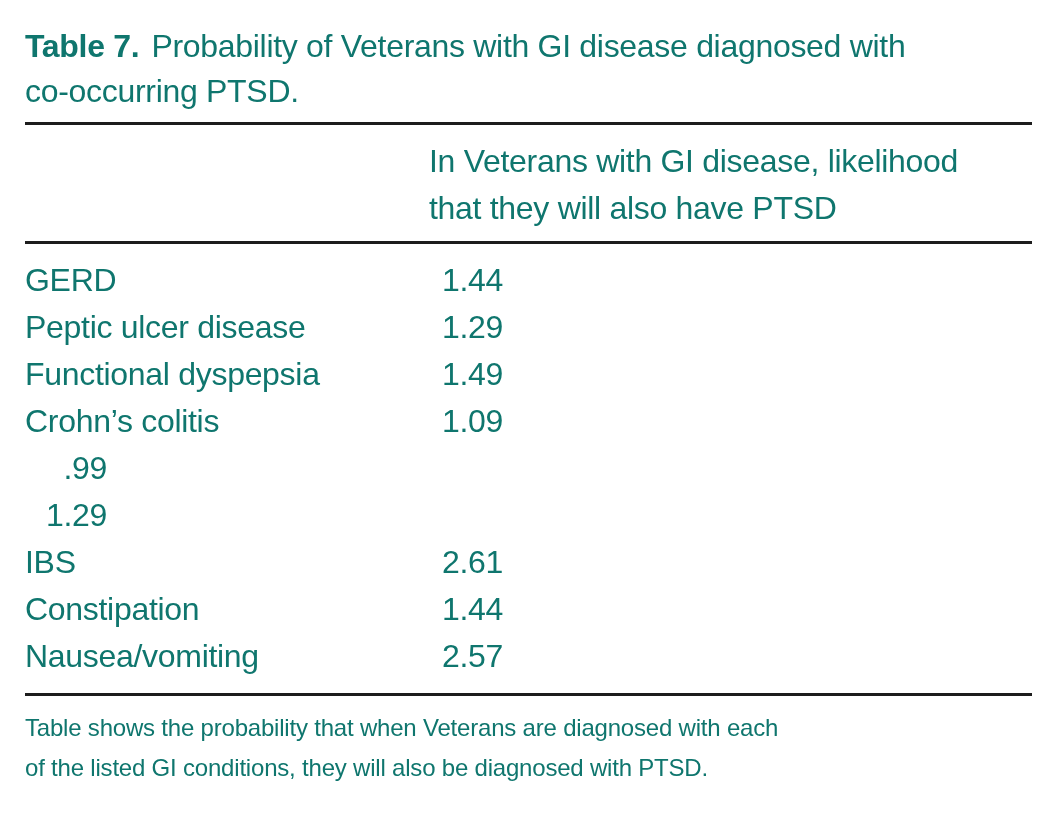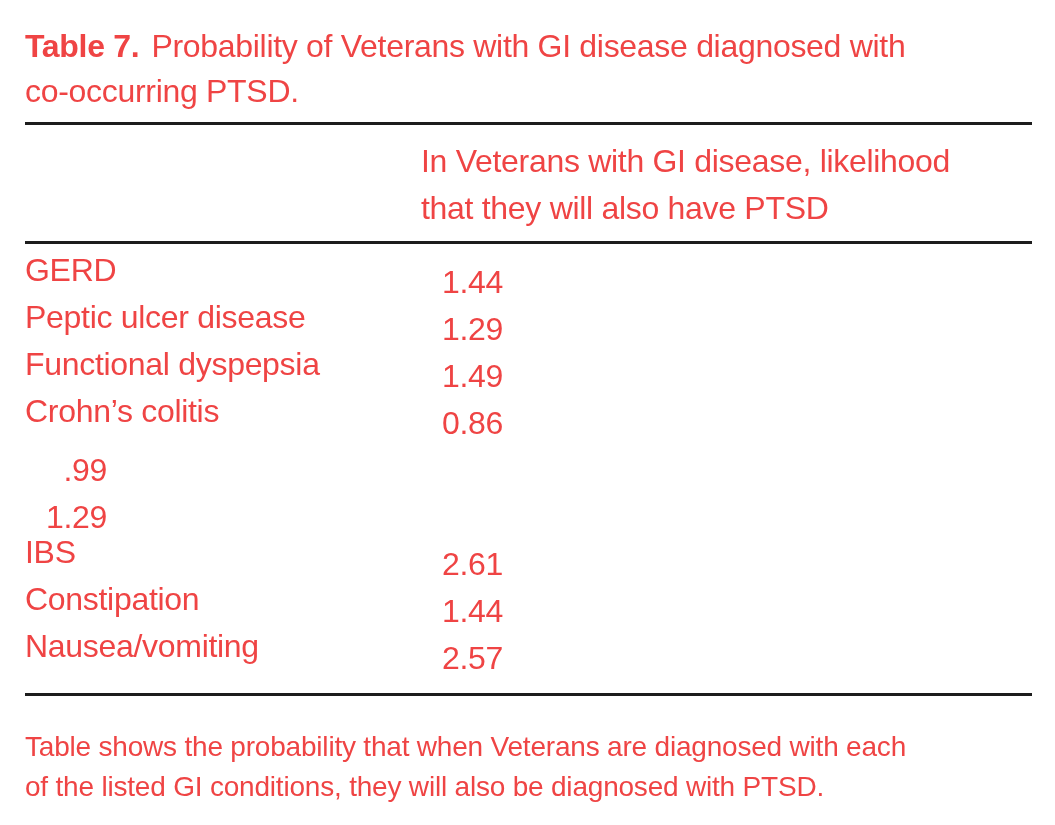--- a/index.html
+++ b/index.html
@@ -9,71 +9,72 @@
     height: 825px;
     background: #ffffff;
     overflow: hidden;
   }
   .page {
     position: relative;
     width: 1007px;
     margin-left: 25px;
     padding-top: 24px;
     font-family: "Liberation Sans", "DejaVu Sans", sans-serif;
-    color: #ef4444;
+    color: #0f766e;
     letter-spacing: -0.3px;
   }
   .caption {
     font-size: 32px;
     line-height: 45px;
   }
   .caption .prefix {
     font-weight: bold;
     margin-right: 12px;
   }
   .rule {
     border: none;
     border-top: 3px solid #1d1d1d;
     width: 1007px;
     margin: 0;
   }
   .rule-top { margin-top: 8px; }
   .header-row {
     display: flex;
     padding: 13px 0 9px 0;
+    gap: 8px;
   }
   .col-spacer { width: 396px; flex: 0 0 396px; }
   .col-header {
     font-size: 32px;
     line-height: 47px;
     white-space: nowrap;
   }
   .tbody { padding: 8px 0 18px 0; }
   .trow {
     display: flex;
     height: 47px;
-    align-items: flex-start;
+    align-items: flex-end;
   }
   .tlabel {
     width: 396px;
     flex: 0 0 396px;
     font-size: 32px;
     white-space: nowrap;
   }
   .tvalue {
     display: inline-block;
     width: 82px;
     text-align: right;
     font-size: 32px;
     white-space: nowrap;
     margin-top: 12px;
   }
   .footnote {
-    margin-top: 31px;
-    font-size: 28px;
+    margin-top: 12px;
+    font-size: 24px;
     line-height: 40px;
     letter-spacing: -0.2px;
     white-space: nowrap;
   }
 </style>
 </head>
 <body>
 
 <div class="page">
 
@@ -104,21 +105,21 @@
     <div class="trow">
       <div class="tlabel">Peptic ulcer disease</div>
       <div><span class="tvalue">1.29</span></div>
     </div>
     <div class="trow">
       <div class="tlabel">Functional dyspepsia</div>
       <div><span class="tvalue">1.49</span></div>
     </div>
     <div class="trow">
       <div class="tlabel">Crohn’s colitis</div>
-      <div><span class="tvalue">0.86</span></div>
+      <div><span class="tvalue">1.09</span></div>
     </div>
     <div class="trow">
       <div><span class="tvalue">.99</span></div>
     </div>
     <div class="trow">
       <div><span class="tvalue">1.29</span></div>
     </div>
     <div class="trow">
       <div class="tlabel">IBS</div>
       <div><span class="tvalue">2.61</span></div>

